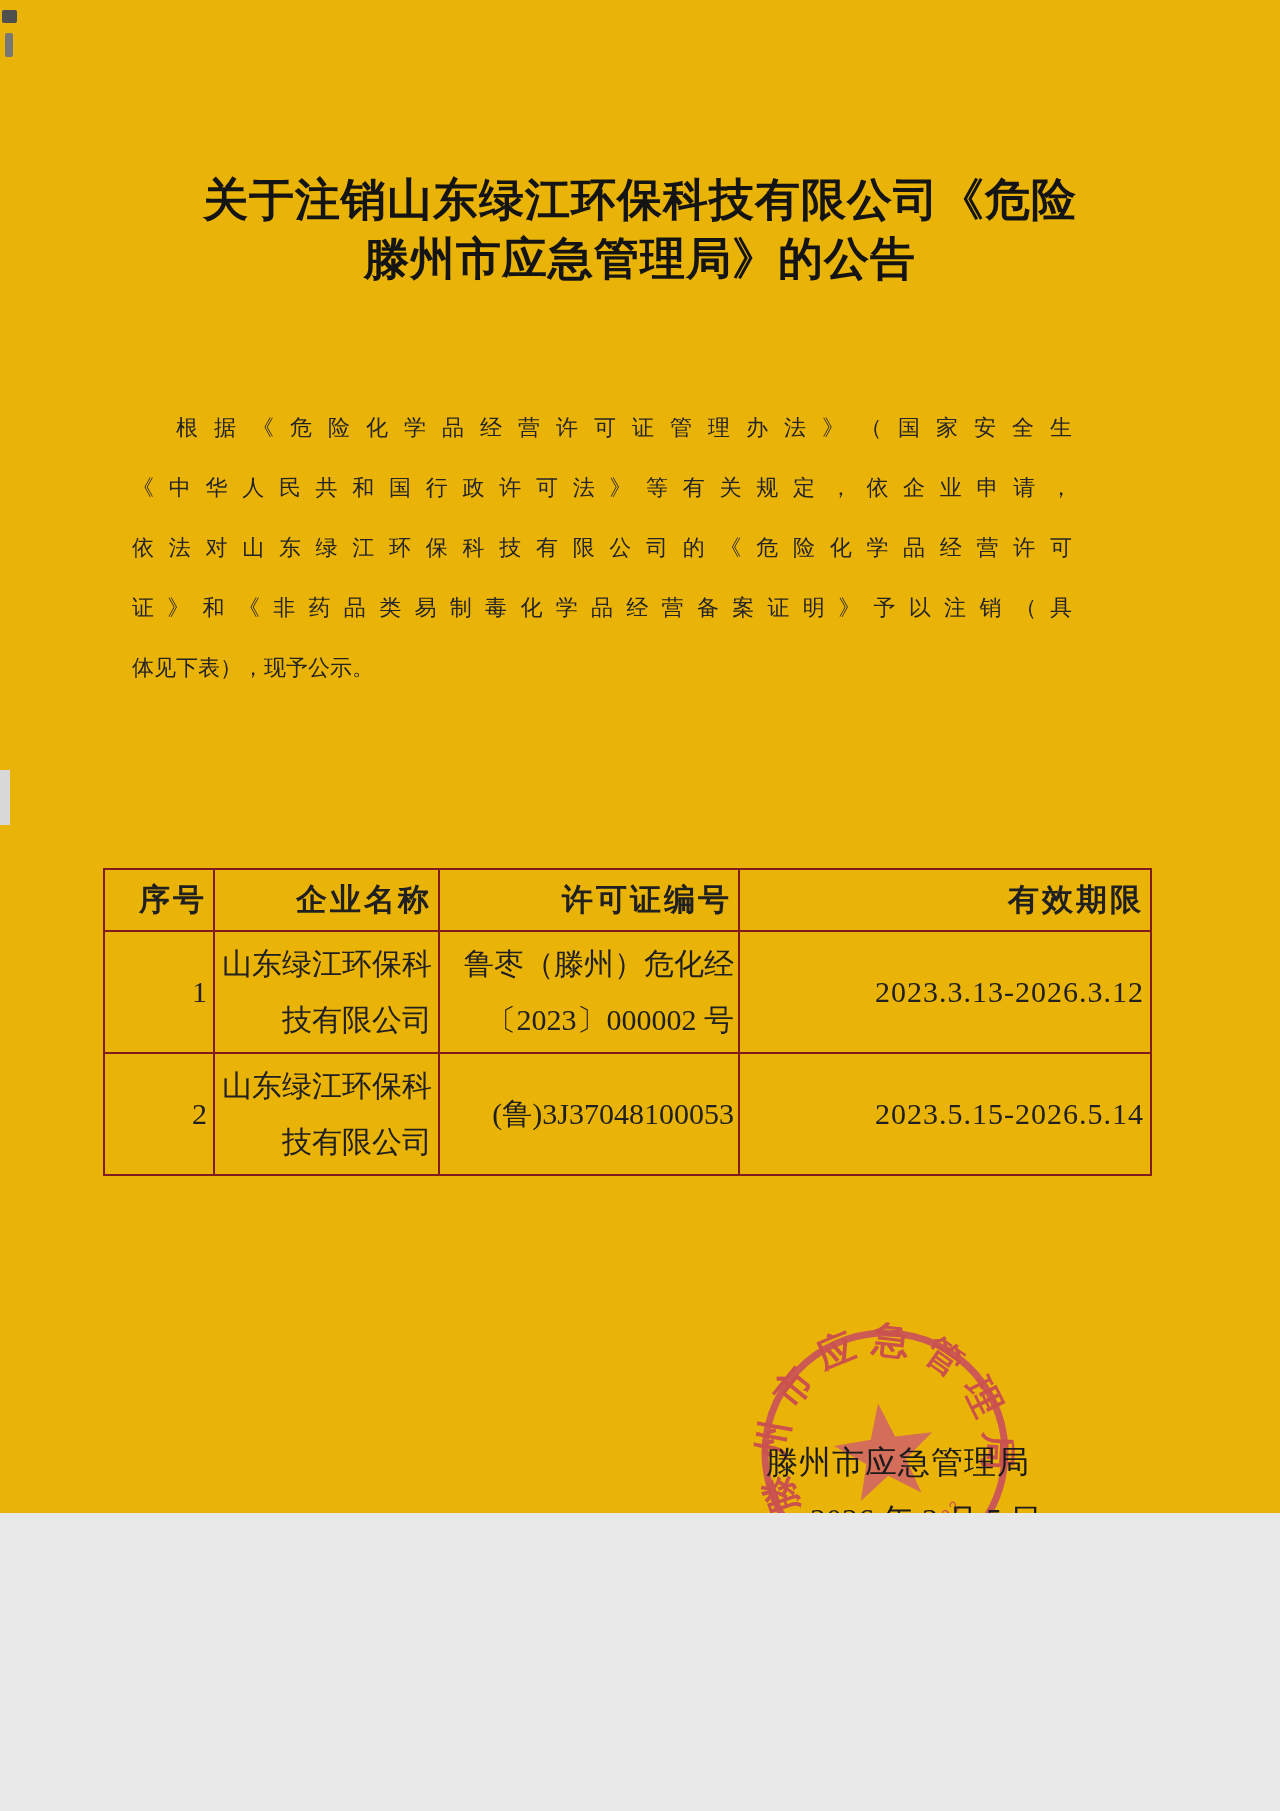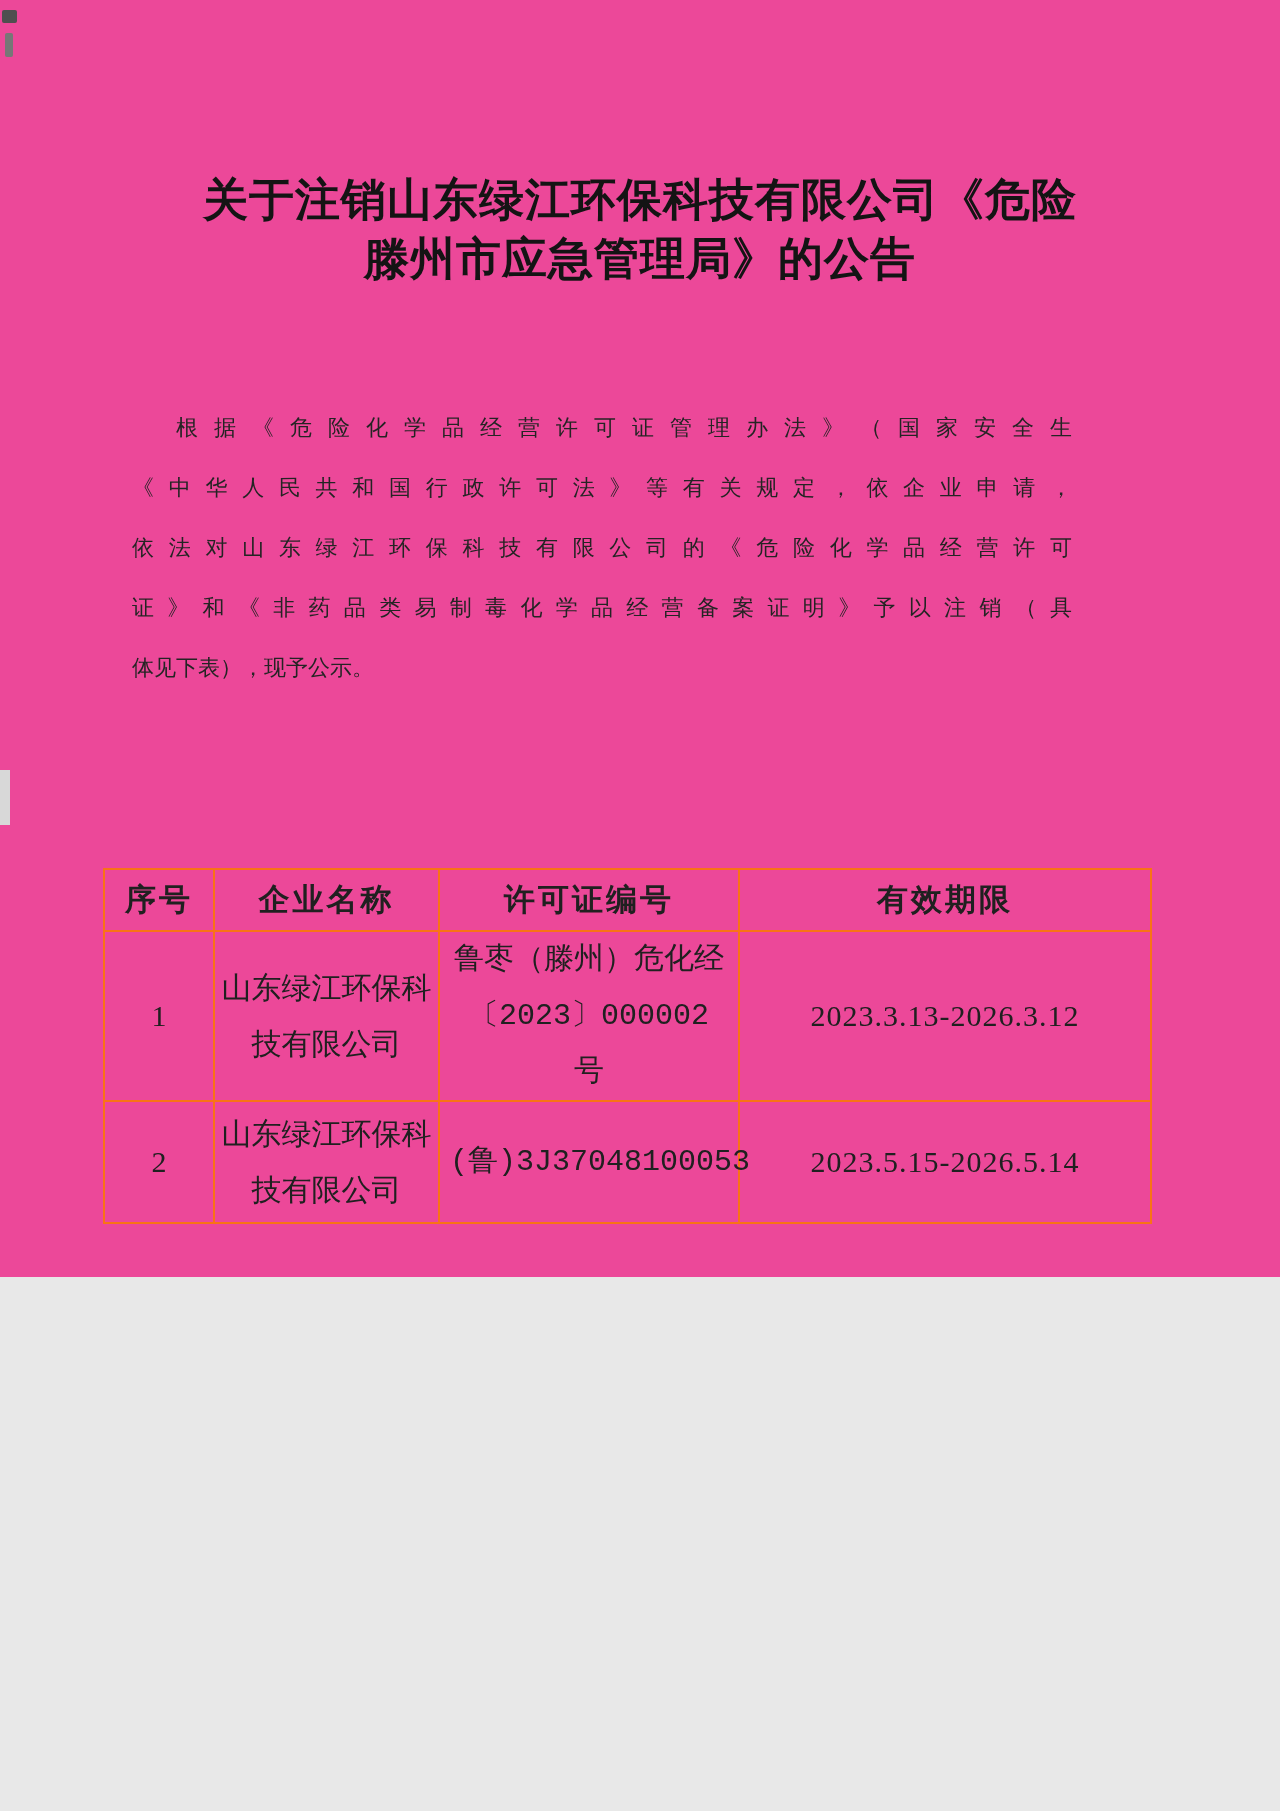--- a/index.html
+++ b/index.html
@@ -1,41 +1,41 @@
 <!DOCTYPE html>
 <html><head>
 <meta charset="utf-8">
 <style>
   html,body{margin:0;padding:0;background:#e8e8e8;}
   .page{
-    position:relative;width:1280px;height:1277px;background:#ec4899;
+    position:relative;width:1280px;height:1513px;background:#eab308;
     font-family:"Liberation Serif","DejaVu Serif",serif;color:#1c1c1c;
     overflow:hidden;margin:0 auto;
   }
   .title{
     position:absolute;top:141px;left:0;width:1280px;text-align:center;
     font-size:45px;font-weight:bold;line-height:59px;letter-spacing:1px;color:#141414;
   }
   .body-text{
     position:absolute;top:398px;left:132px;width:940px;
     font-size:22px;line-height:60px;color:#242424;
   }
   .bline{text-align:justify;text-align-last:justify;}
   .bline.first{text-indent:2em;}
   .bline.last{text-align-last:left;}
   table.license-table{
     position:absolute;top:868px;left:103px;width:1047px;
     border-collapse:collapse;table-layout:fixed;font-size:30px;color:#202020;
   }
   .license-table th,.license-table td{
-    border:2px solid #f97316;text-align:center;vertical-align:middle;padding:0 6px;
+    border:2px solid #7f1d1d;text-align:right;vertical-align:middle;padding:0 6px;
   }
   .license-table thead th{height:60px;font-weight:bold;letter-spacing:3px;font-size:31px;}
   .license-table tbody td{height:120px;line-height:56px;}
-  td.col-license{padding:0 10px;font-family:Liberation Mono, monospace;}
+  td.col-license{padding:0 4px;}
   td.col-validity{letter-spacing:1px;margin-top:32px;}
   .issuer{
     position:absolute;left:766px;top:1441px;font-size:32px;letter-spacing:1px;
     z-index:3;color:#1b1b1b;
   }
   .date-line{
     position:absolute;left:810px;top:1499px;font-size:32px;z-index:3;color:#1b1b1b;
   }
   .stamp{
     position:absolute;left:756px;top:1324px;width:258px;height:258px;

